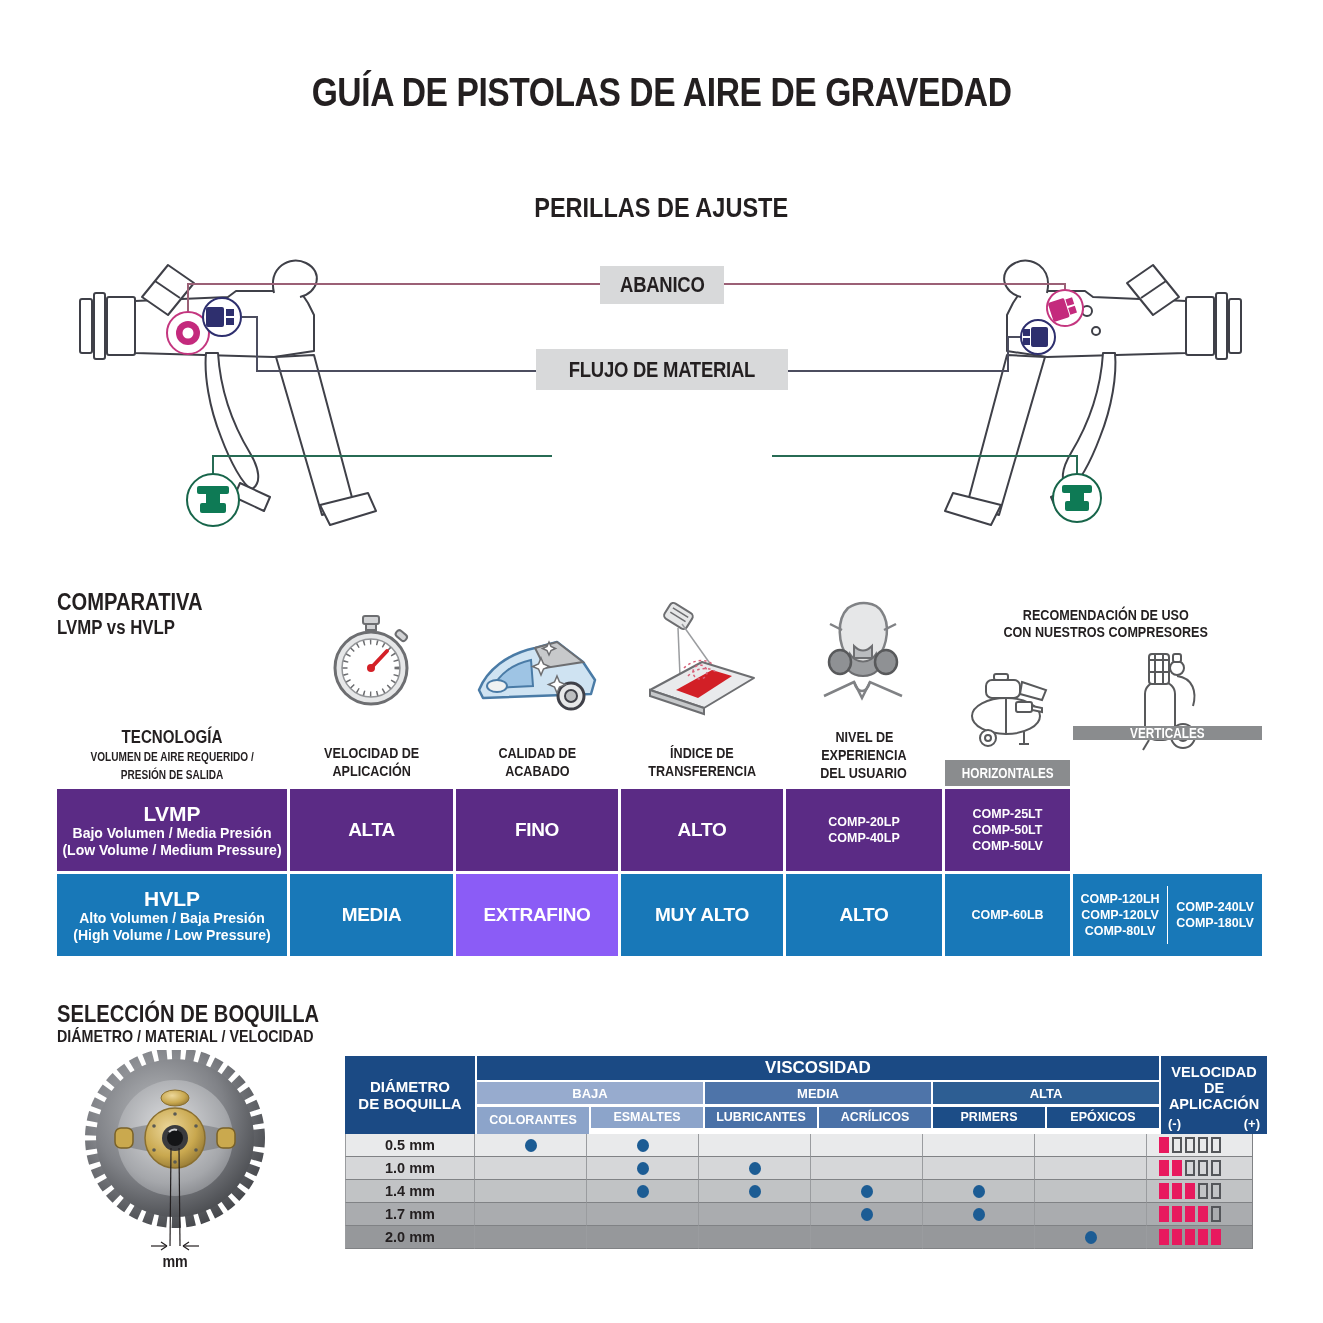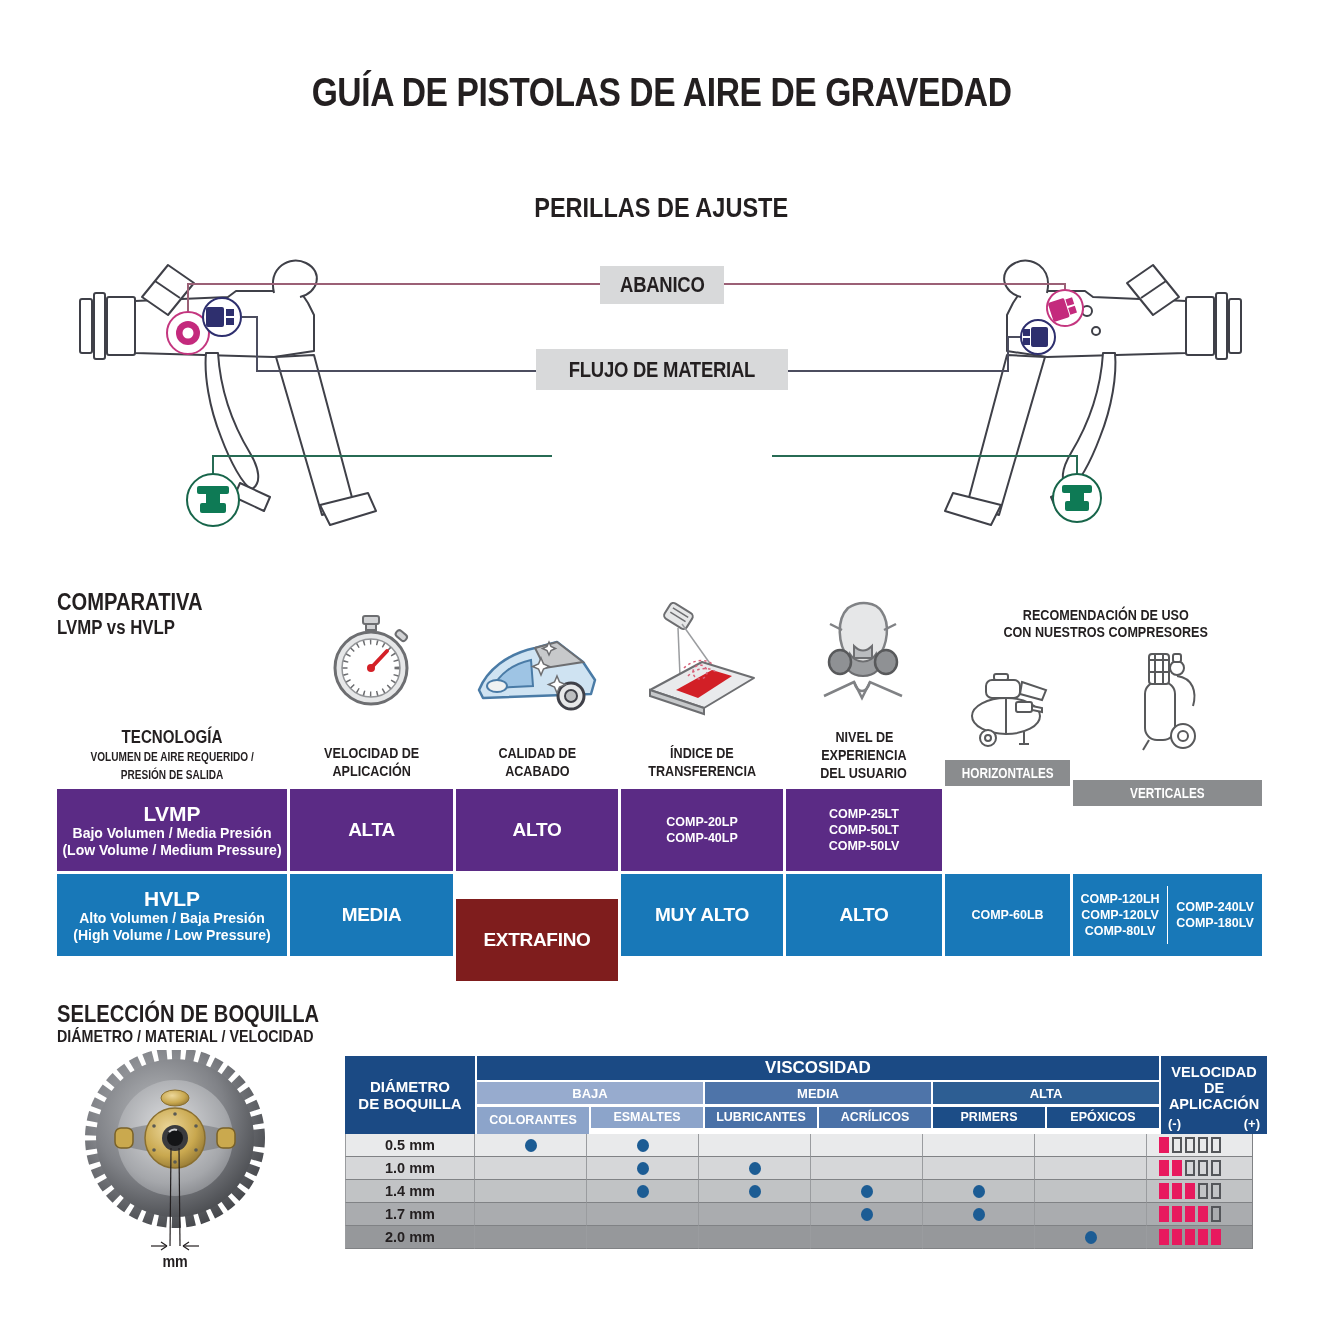--- a/index.html
+++ b/index.html
@@ -265,35 +265,38 @@
   </div>
   <div class="abs ctr colhead" style="top:728px;left:786px;width:156px;">
     <span class="cx">NIVEL DE</span><br>
     <span class="cx">EXPERIENCIA</span><br>
     <span class="cx">DEL USUARIO</span>
   </div>
 
   <div class="abs graybar" style="top:760px;left:945px;width:125px;height:26px;">
       <span class="cx">HORIZONTALES</span>
     </div>
-  <div class="abs graybar" style="top:780px;left:1073px;width:189px;height:26px;">
+  <div class="abs graybar" style="top:726px;left:1073px;width:189px;height:14px;">
       <span class="cx">VERTICALES</span>
     </div>
 
   <div class="abs comp-rows">
       <div class="comp-row">
         <div class="comp-cell" style="background: rgb(91, 43, 133);">
           <div class="comp-name">LVMP</div>
           <div class="comp-sub">Bajo Volumen / Media Presión</div>
           <div class="comp-sub">(Low Volume / Medium Pressure)</div>
         </div>
         <div class="comp-cell" style="background: rgb(91, 43, 133);">
           <span class="comp-val">ALTA</span>
         </div>
         <div class="comp-cell" style="background: rgb(91, 43, 133);">
+          <span class="comp-val">FINO</span>
+        </div>
+        <div class="comp-cell" style="background: rgb(91, 43, 133);">
           <span class="comp-val">ALTO</span>
         </div>
         <div class="comp-cell comp-list" style="background: rgb(91, 43, 133);">
           <div>COMP-20LP</div>
           <div>COMP-40LP</div>
         </div>
         <div class="comp-cell comp-list" style="background: rgb(91, 43, 133);">
           <div>COMP-25LT</div>
           <div>COMP-50LT</div>
           <div>COMP-50LV</div>
@@ -301,21 +304,21 @@
       </div>
       <div class="comp-row">
         <div class="comp-cell" style="background: rgb(24, 120, 184);">
           <div class="comp-name">HVLP</div>
           <div class="comp-sub">Alto Volumen / Baja Presión</div>
           <div class="comp-sub">(High Volume / Low Pressure)</div>
         </div>
         <div class="comp-cell" style="background: rgb(24, 120, 184);">
           <span class="comp-val">MEDIA</span>
         </div>
-        <div class="comp-cell" style="background: #7f1d1d; margin-top: 25px;">
+        <div class="comp-cell" style="background: #8b5cf6;">
           <span class="comp-val">EXTRAFINO</span>
         </div>
         <div class="comp-cell" style="background: rgb(24, 120, 184);">
           <span class="comp-val">MUY ALTO</span>
         </div>
         <div class="comp-cell" style="background: rgb(24, 120, 184);">
           <span class="comp-val">ALTO</span>
         </div>
         <div class="comp-cell comp-list" style="background: rgb(24, 120, 184);">
           <div>COMP-60LB</div>

